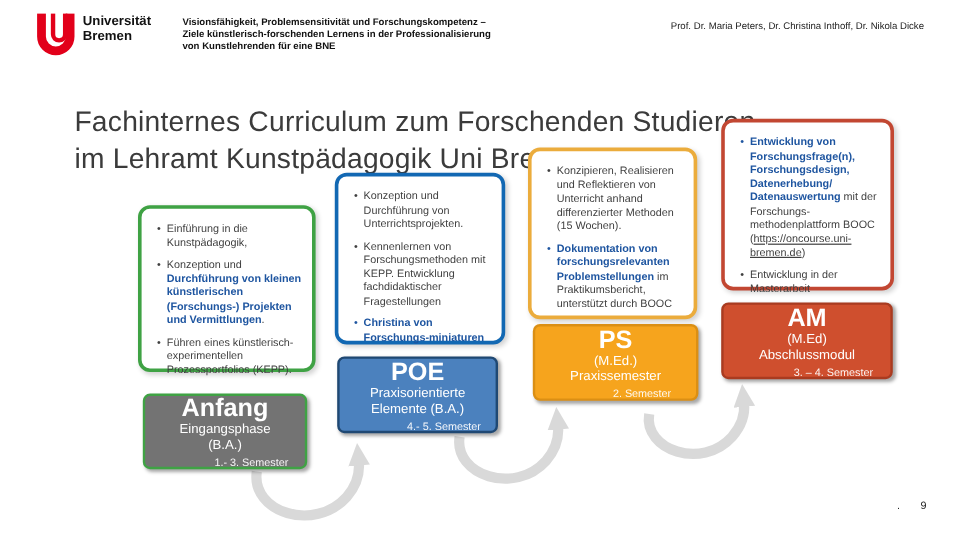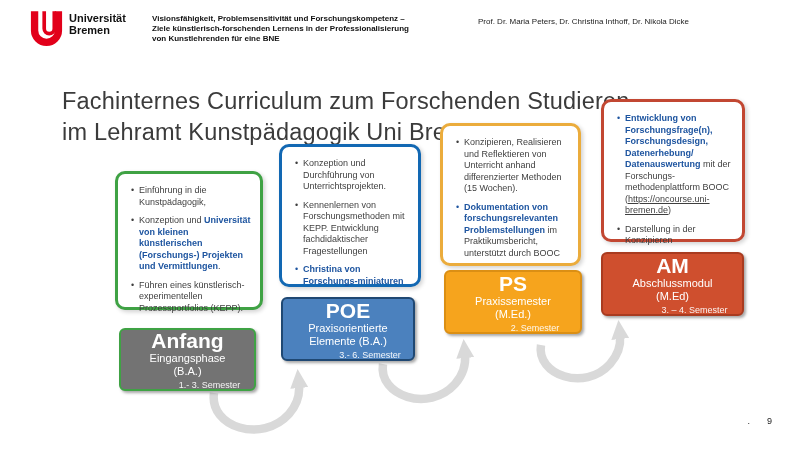--- a/index.html
+++ b/index.html
@@ -4,21 +4,21 @@
 <style>
   html,body{margin:0;padding:0;}
   body{width:800px;height:450px;background:#ffffff;position:relative;overflow:hidden;
        font-family:"Liberation Sans",sans-serif;color:#333;}
   .abs{position:absolute;}
 
   
   .logo-svg{left:30px;top:11px;width:33px;height:37px;}
   .logo-text{left:69px;top:13px;font-size:11px;font-weight:bold;line-height:11.5px;color:#111;}
   .proj-title{left:152px;top:14px;width:340px;font-size:8px;font-weight:bold;line-height:10px;color:#111;}
-  .authors{left:478px;top:17px;width:265px;font-size:8px;color:#222;}
+  .authors{left:505px;top:17px;width:265px;font-size:8px;color:#222;text-align:right;}
 
   
   .slide-title{left:62px;top:86px;font-size:23.5px;line-height:31px;color:#3b3b3b;letter-spacing:.2px;}
 
   
   .note{background:#fff;border-radius:10px;box-shadow:2px 2px 4px rgba(0,0,0,.18);
         padding:11px 8px 8px 8px;box-sizing:border-box;}
   .note-item{display:flex;margin-bottom:7px;}
   .bullet{width:13px;flex:0 0 13px;font-size:9px;line-height:11.5px;color:#3f3f3f;text-align:center;}
   .bullet.blue{color:#1e55a0;}
@@ -86,21 +86,21 @@
   <path d="M541,345 C536,375 585,392 610,364 C617,356 621,346 620,336" fill="none" stroke="#D9D9D9" stroke-width="8.5" marker-end="url(#ah)"></path>
 </svg>
 
 <div class="abs note note-anfang">
     <div class="note-item">
       <span class="bullet">•</span>
       <span class="note-text"><span class="seg-n">Einführung in die Kunstpädagogik,</span></span>
     </div>
     <div class="note-item">
       <span class="bullet">•</span>
-      <span class="note-text"><span class="seg-n">Konzeption und </span><span class="seg-b">Universität von kleinen künstlerischen (Forschungs-) Projekten und Vermittlungen</span><span class="seg-n">.</span></span>
+      <span class="note-text"><span class="seg-n">Konzeption und </span><span class="seg-b">Durchführung von kleinen künstlerischen (Forschungs-) Projekten und Vermittlungen</span><span class="seg-n">.</span></span>
     </div>
     <div class="note-item">
       <span class="bullet">•</span>
       <span class="note-text"><span class="seg-n">Führen eines künstlerisch-experimentellen Prozessportfolios (KEPP).</span></span>
     </div>
   </div>
 <div class="abs note note-poe">
     <div class="note-item">
       <span class="bullet">•</span>
       <span class="note-text"><span class="seg-n">Konzeption und Durchführung von Unterrichtsprojekten.</span></span>
@@ -124,45 +124,45 @@
       <span class="note-text"><span class="seg-b">Dokumentation von forschungsrelevanten Problemstellungen</span><span class="seg-n"> im Praktikumsbericht, unterstützt durch BOOC</span></span>
     </div>
   </div>
 <div class="abs note note-am">
     <div class="note-item">
       <span class="bullet blue">•</span>
       <span class="note-text"><span class="seg-b">Entwicklung von Forschungsfrage(n), Forschungsdesign, Datenerhebung/ Datenauswertung</span><span class="seg-n"> mit der Forschungs-methodenplattform BOOC (</span><span class="seg-u">https://oncourse.uni-bremen.de</span><span class="seg-n">)</span></span>
     </div>
     <div class="note-item">
       <span class="bullet">•</span>
-      <span class="note-text"><span class="seg-n">Darstellung in der Konzipieren</span></span>
+      <span class="note-text"><span class="seg-n">Entwicklung in der Masterarbeit</span></span>
     </div>
   </div>
 
 <div class="abs stage stage-anfang">
   <div class="abbr">Anfang</div>
   <div class="sub">Eingangsphase</div>
   <div class="sub">(B.A.)</div>
   <div class="sem">1.- 3. Semester</div>
 </div>
 <div class="abs stage stage-poe">
   <div class="abbr">POE</div>
   <div class="sub">Praxisorientierte</div>
   <div class="sub">Elemente (B.A.)</div>
-  <div class="sem">3.- 6. Semester</div>
+  <div class="sem">4.- 5. Semester</div>
 </div>
 <div class="abs stage stage-ps">
   <div class="abbr">PS</div>
+  <div class="sub">(M.Ed.)</div>
   <div class="sub">Praxissemester</div>
-  <div class="sub">(M.Ed.)</div>
   <div class="sem">2. Semester</div>
 </div>
 <div class="abs stage stage-am">
   <div class="abbr">AM</div>
+  <div class="sub">(M.Ed)</div>
   <div class="sub">Abschlussmodul</div>
-  <div class="sub">(M.Ed)</div>
   <div class="sem">3. – 4. Semester</div>
 </div>
 
 <div class="abs footer">
   <span>.</span>
   <span>9</span>
 </div>
 
 </body></html>

